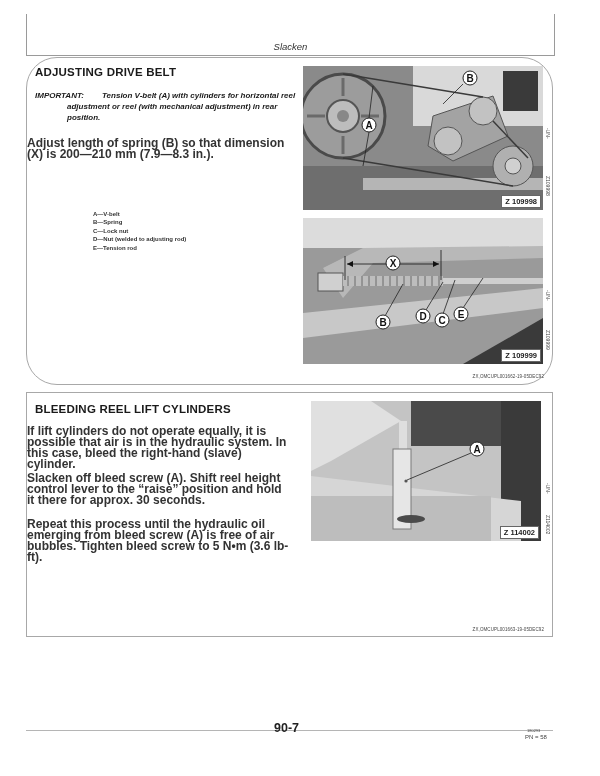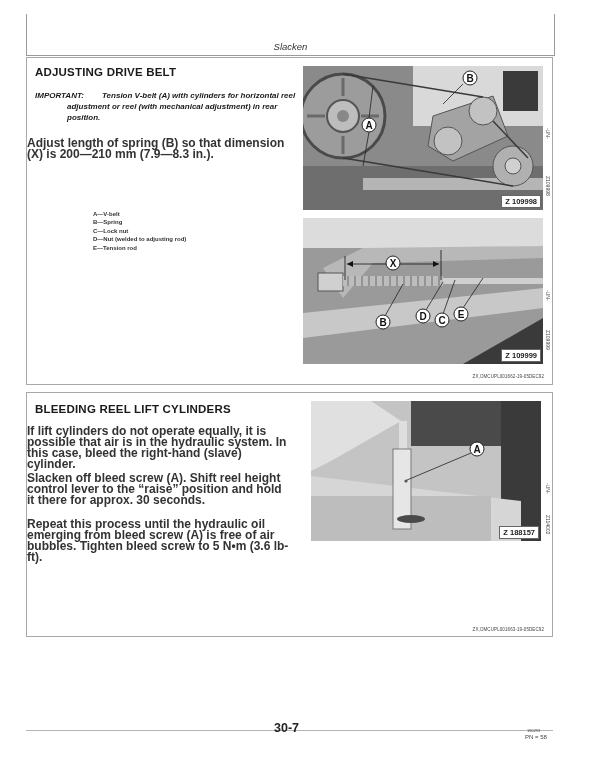--- a/index.html
+++ b/index.html
@@ -6,21 +6,21 @@
   body { width: 600px; height: 776px; position: relative; overflow: hidden;
          font-family: "Liberation Sans", sans-serif; color: #222; }
   .abs { position: absolute; }
 
   .header-box { left: 26px; top: 14px; width: 527px; height: 41px;
     border-left: 1px solid #9a9a9a; border-right: 1px solid #9a9a9a; border-bottom: 1px solid #9a9a9a; }
   .header-title { position: absolute; left: 0; right: 0; bottom: 3px; text-align: center;
     font-style: italic; font-size: 9.5px; color: #333; }
 
   .section { left: 26px; width: 527px; border: 1px solid #a8a8a8; box-sizing: border-box; }
-  .sec1 { top: 57px; height: 328px; }
+  .sec1 { top: 57px; height: 328px; border-radius: 31px; }
   .sec2 { top: 392px; height: 245px; }
 
   .sec-title { position: absolute; left: 8px; font-weight: bold; font-size: 11.5px; letter-spacing: 0.2px; color: #1a1a1a; }
   .para { position: absolute; left: 0; width: 265px; font-size: 12px; line-height: 11px; color: #333; font-weight: bold; }
 
   .important { position: absolute; left: 8px; top: 32px; width: 272px; font-size: 8px; line-height: 11px; font-weight: bold; color: #1a1a1a; font-style: italic; }
   .important .lbl { float: left; width: 67px; }
   .important .txt { margin-left: 32px; display: block; }
 
   .legend { position: absolute; left: 66px; top: 152px; font-size: 6px; line-height: 8.4px; font-weight: bold; color: #333; }
@@ -175,24 +175,24 @@
       <polygon points="0,75 210,100 210,140 0,140" fill="#d6d6d6"></polygon>
       <rect x="0" y="95" width="180" height="45" fill="#bdbdbd"></rect>
       <rect x="88" y="20" width="8" height="30" fill="#dedede"></rect>
       <rect x="82" y="48" width="18" height="80" fill="#e6e6e6" stroke="#7a7a7a"></rect>
       <ellipse cx="100" cy="118" rx="14" ry="4" fill="#4a4a4a"></ellipse>
       <circle cx="95" cy="80" r="1.6" fill="#555"></circle>
       <line x1="96" y1="79" x2="160" y2="52" stroke="#222" stroke-width="0.8"></line>
       <circle cx="166" cy="48" r="7" fill="#fff" stroke="#222"></circle>
       <text x="166" y="51.5" font-size="10" font-weight="bold" text-anchor="middle" fill="#111" font-family="Liberation Sans, sans-serif">A</text>
     </svg>
-    <div class="fig-id">Z 188157</div>
+    <div class="fig-id">Z 114002</div>
   </div>
   <div class="side-code" style="left:524px; top:90px;">-UN-</div>
   <div class="side-code" style="left:524px; top:122px;">Z114002</div>
 
   <div class="ref-code" style="top:234px;">ZX,OMCUPL001663-19-05DEC92</div>
 </div>
 
 <div class="abs bottom-rule"></div>
-<div class="abs page-num">30-7</div>
+<div class="abs page-num">90-7</div>
 <div class="abs date-code">180293</div>
 <div class="abs pn">PN = 58</div>
 
 </body></html>

